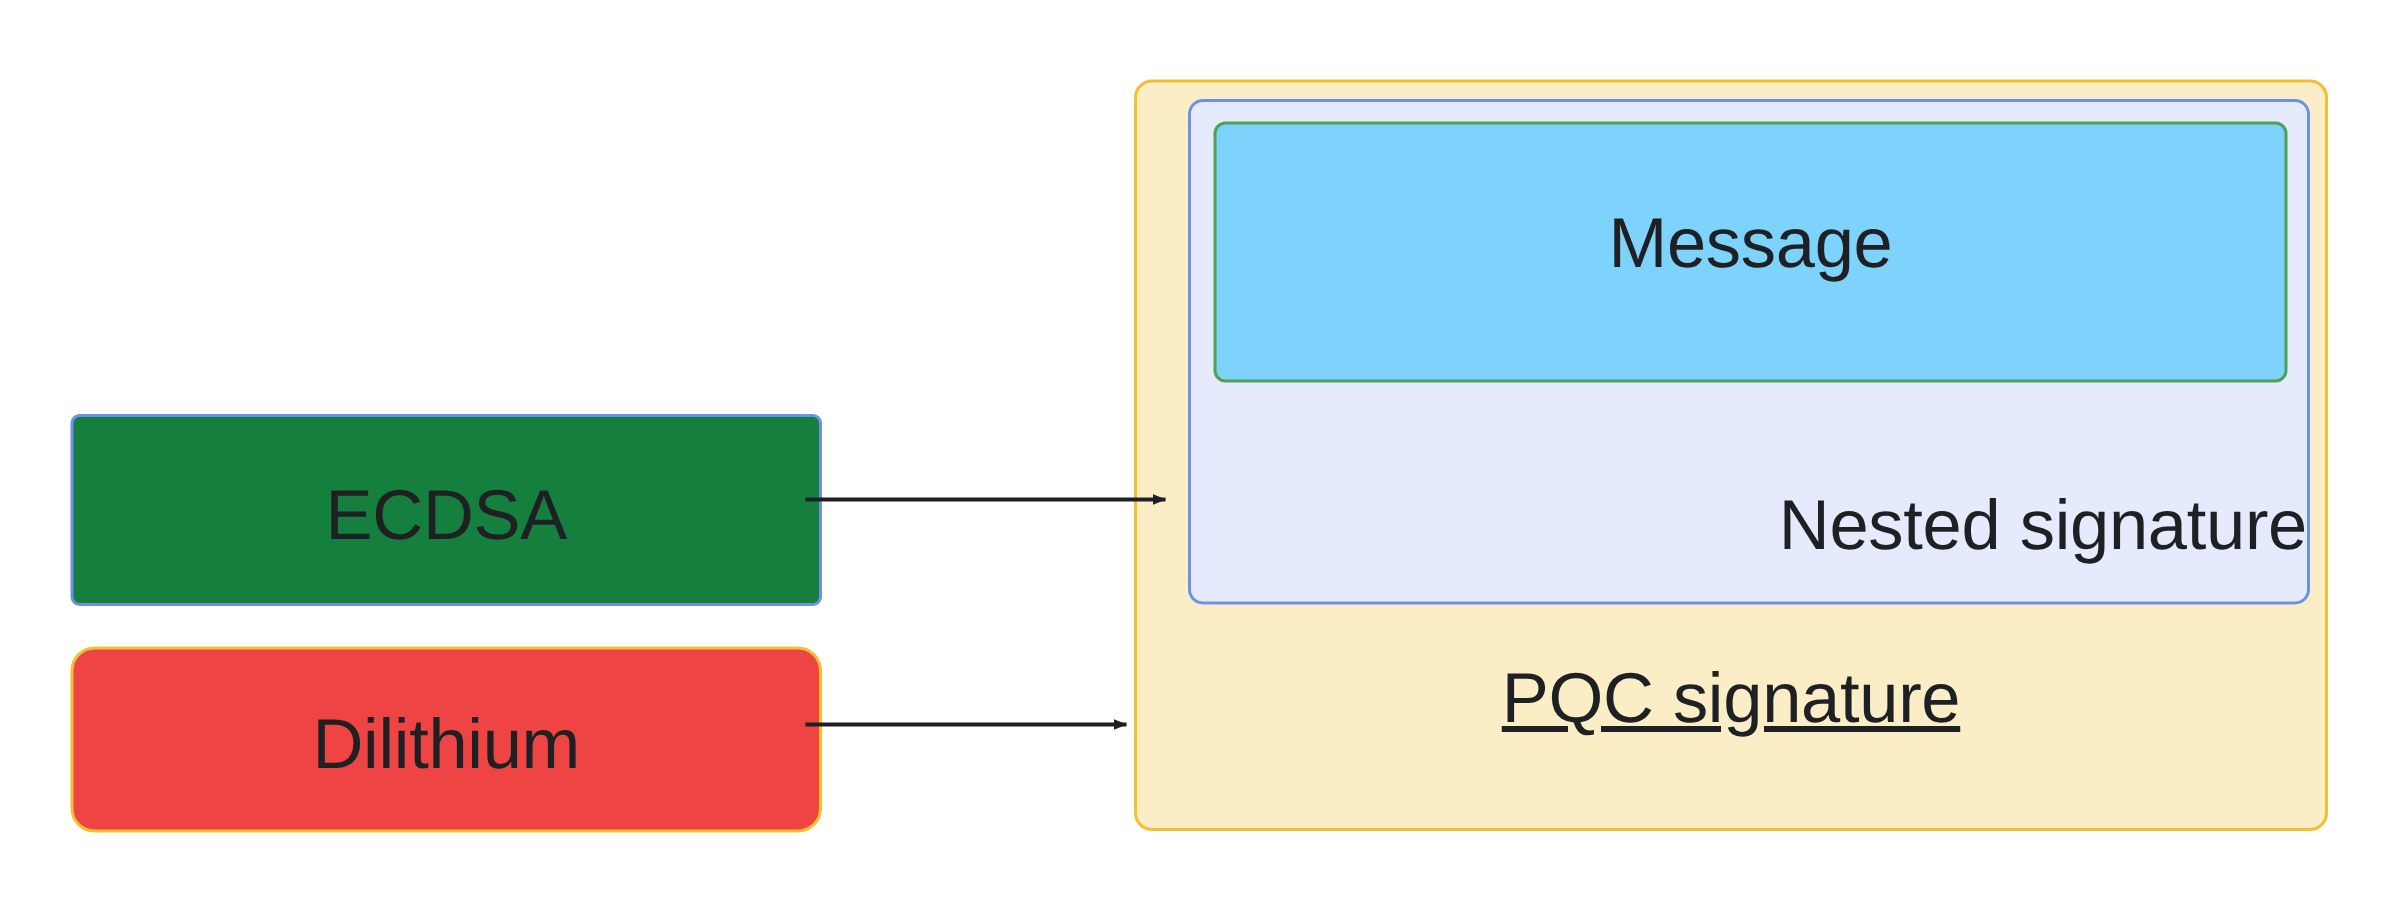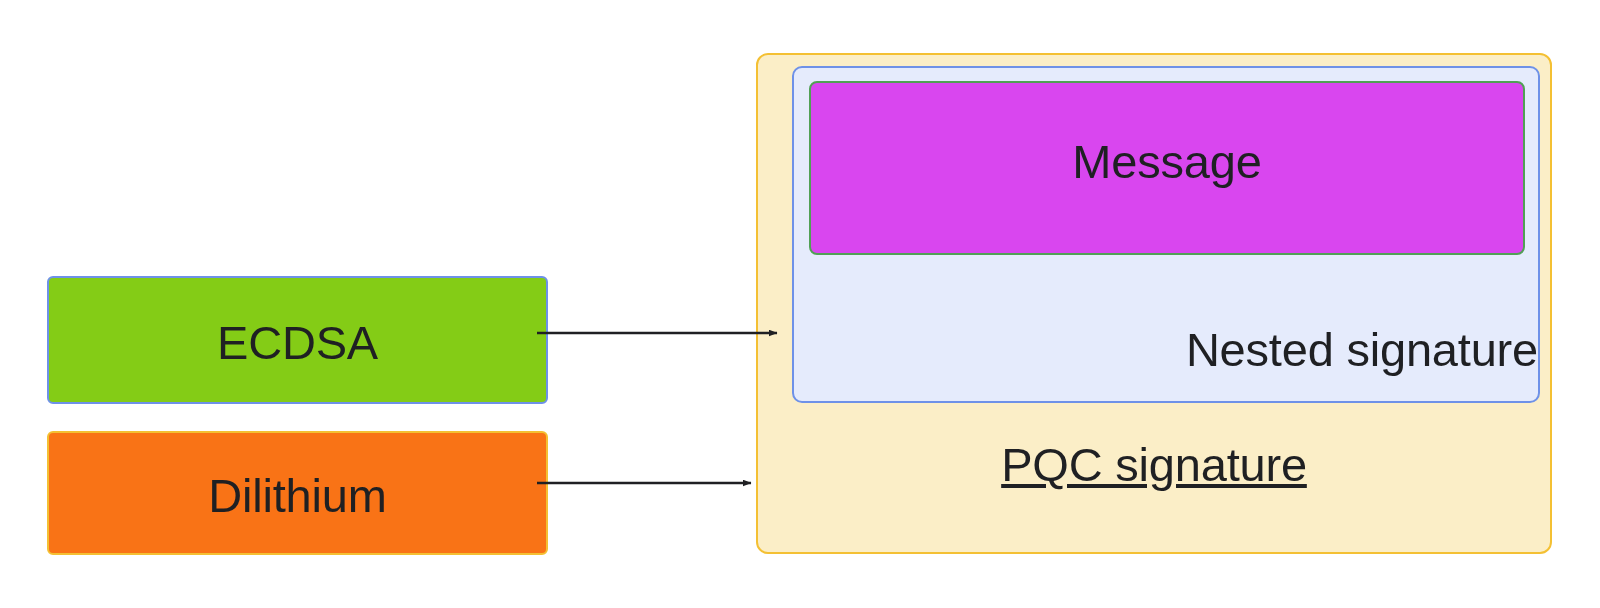--- a/index.html
+++ b/index.html
@@ -33,34 +33,34 @@
     letter-spacing: -0.2px;
     white-space: nowrap;
   }
 
   
   #node-ecdsa {
     left: 47px;
     top: 276px;
     width: 501px;
     height: 128px;
-    background: #84cc16;
+    background: #15803d;
     border-color: #6e91e8;
     border-radius: 6px;
   }
   #node-ecdsa .node-label { top: 41px; }
 
   #node-dilithium {
     left: 47px;
     top: 431px;
     width: 501px;
     height: 124px;
-    background: #f97316;
+    background: #ef4444;
     border-color: #f4c033;
-    border-radius: 6px;
+    border-radius: 16px;
   }
   #node-dilithium .node-label { top: 39px; }
 
   
   #node-pqc {
     left: 756px;
     top: 53px;
     width: 796px;
     height: 501px;
     background: #fbeec7;
@@ -84,21 +84,21 @@
   #node-nested > .node-label {
     top: 258px;
     text-align: right;
   }
 
   #node-message {
     left: 15px;
     top: 13px;
     width: 716px;
     height: 174px;
-    background: #d946ef;
+    background: #7dd3fc;
     border-color: #51a055;
     border-radius: 8px;
   }
   #node-message > .node-label {
     top: 55px;
   }
 
   
   .connector {
     position: absolute;

